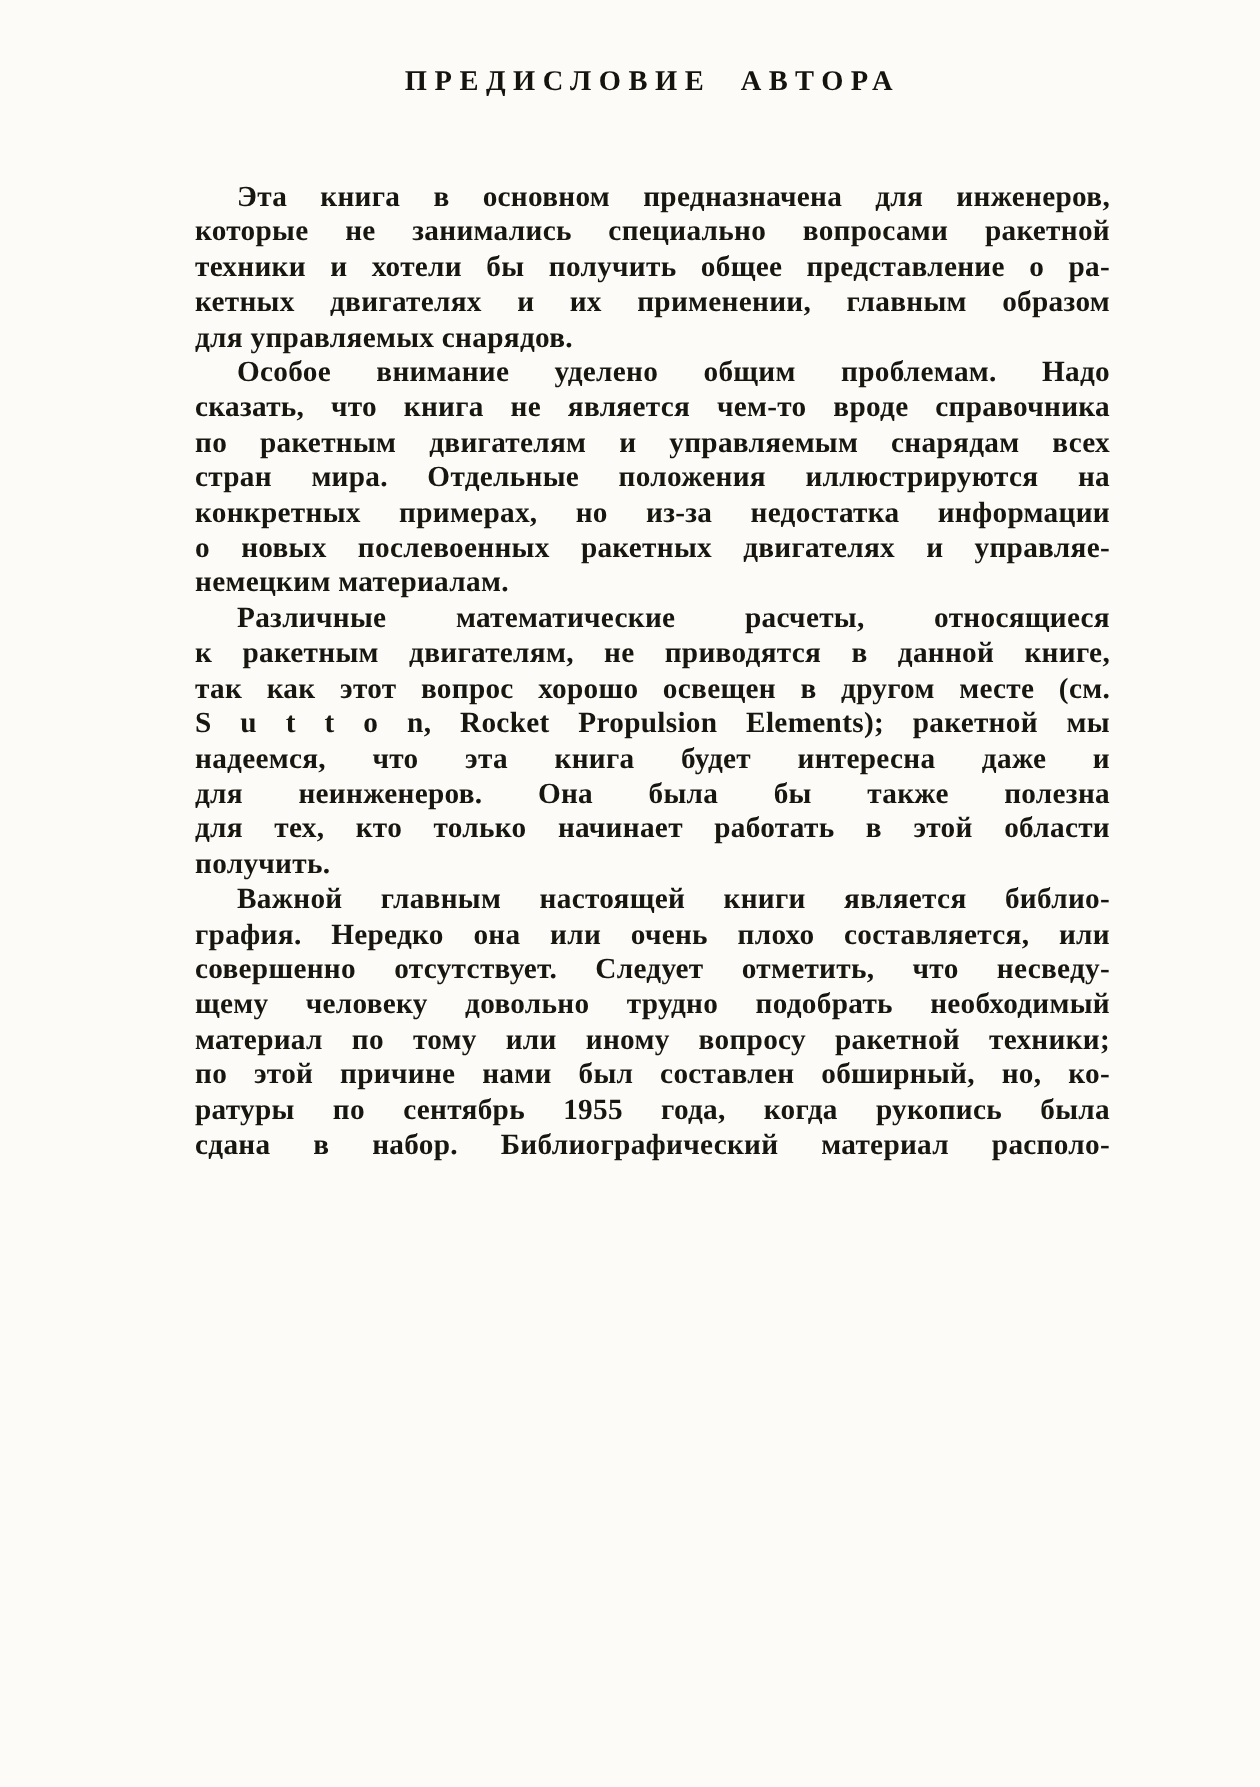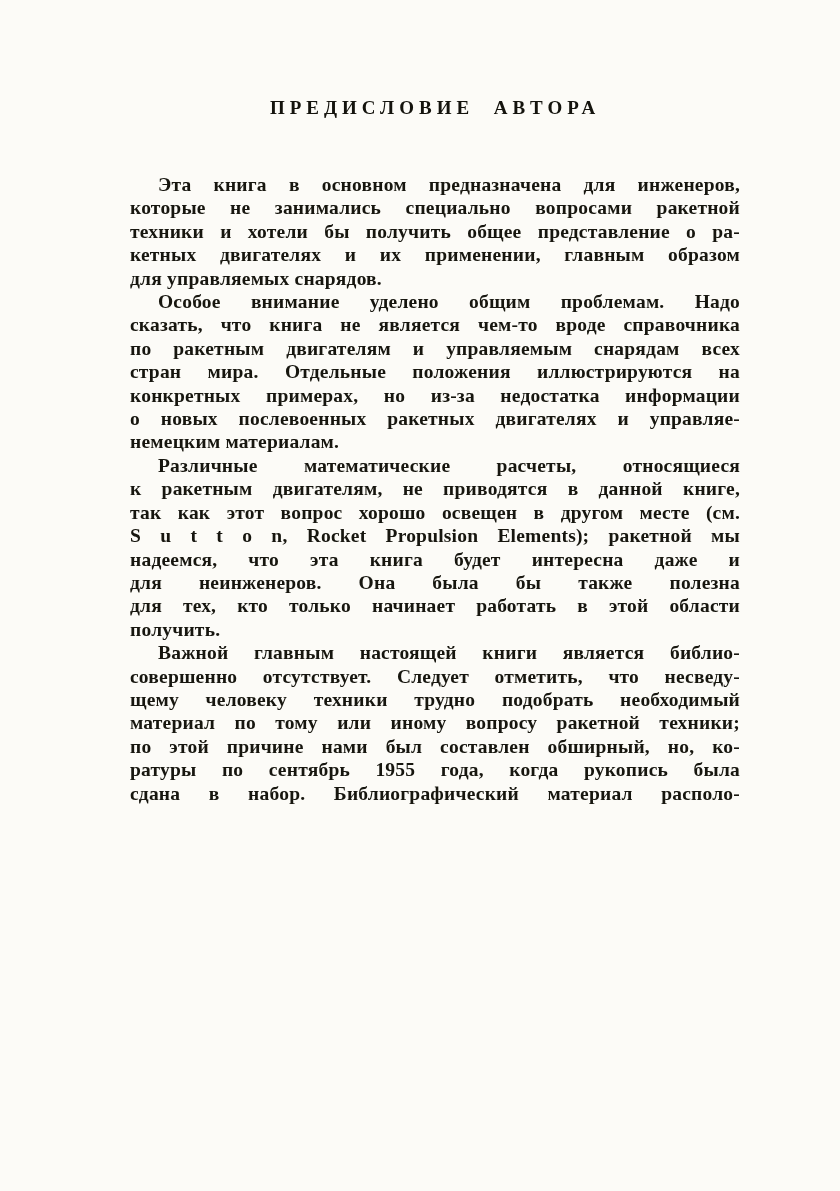--- a/index.html
+++ b/index.html
@@ -12,21 +12,21 @@
     width: 840px;
     height: 1191px;
     margin: 0 auto;
     background: #fcfbf7;
     overflow: hidden;
     font-family: "Liberation Serif", "DejaVu Serif", serif;
     color: #17160f;
   }
   .title {
     margin: 0;
-    padding-top: 97px;
+    padding-top: 44px;
     margin-left: 130px;
     width: 610px;
     text-align: center;
     font-size: 19px;
     font-weight: bold;
     letter-spacing: 5px;
     word-spacing: 10px;
     color: #14130d;
   }
   .page-body {
@@ -80,21 +80,22 @@
         <div class="line">к ракетным двигателям, не приводятся в данной книге,</div>
         <div class="line">так как этот вопрос хорошо освещен в другом месте (см.</div>
         <div class="line">S u t t o n, Rocket Propulsion  Elements); ракетной мы</div>
         <div class="line">надеемся, что эта книга будет интересна даже и</div>
         <div class="line">для неинженеров. Она была бы также полезна</div>
         <div class="line">для тех, кто только начинает работать в этой области</div>
         <div class="line lastline">получить.</div>
       </div>
       <div class="paragraph">
         <div class="line indent">Важной главным настоящей книги является библио-</div>
+        <div class="line">графия. Нередко она или очень плохо составляется, или</div>
         <div class="line">совершенно отсутствует. Следует отметить, что несведу-</div>
-        <div class="line">щему человеку техники трудно подобрать необходимый</div>
+        <div class="line">щему человеку довольно трудно подобрать необходимый</div>
         <div class="line">материал по тому или иному вопросу ракетной техники;</div>
         <div class="line">по этой причине нами был составлен обширный, но, ко-</div>
         <div class="line">ратуры по сентябрь 1955 года, когда рукопись была</div>
         <div class="line">сдана в набор. Библиографический материал располо-</div>
       </div>
     </div>
 </div>
 
 </body></html>

